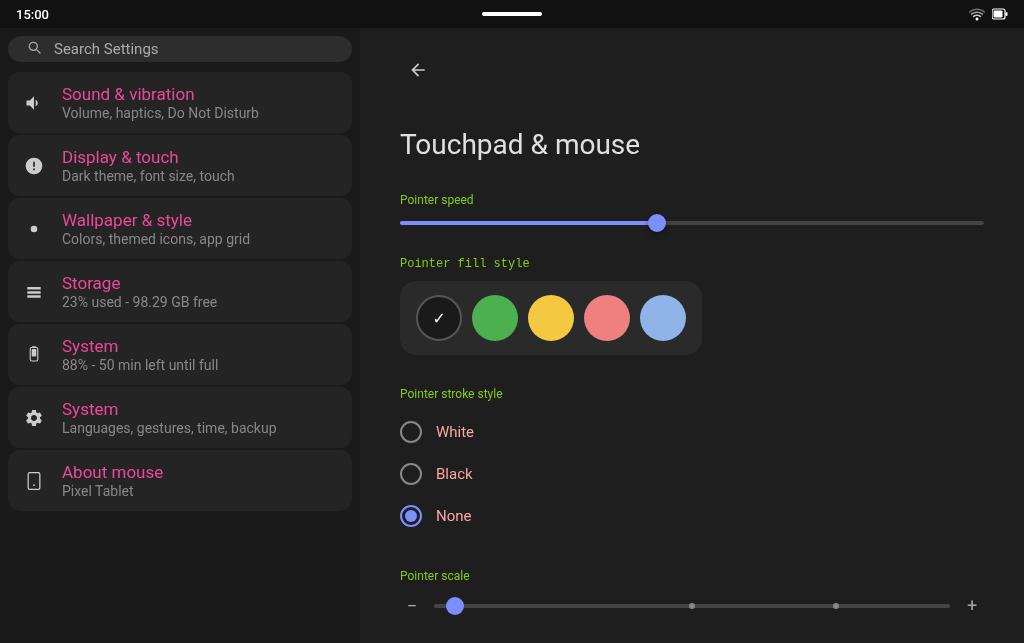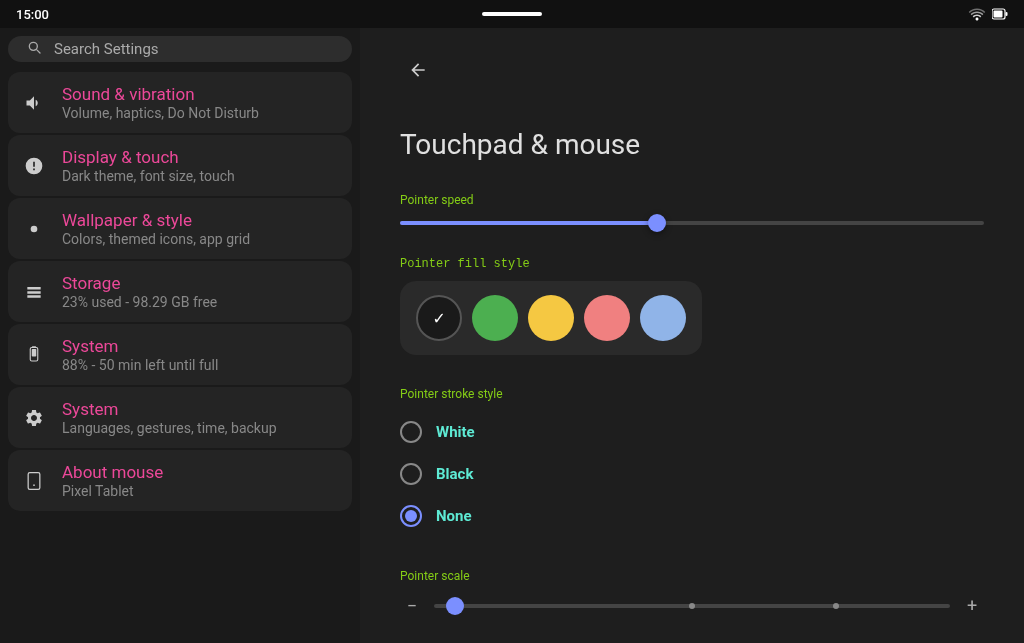--- a/index.html
+++ b/index.html
@@ -243,22 +243,21 @@
     }
     .radio-btn.selected::after {
       content: '';
       width: 12px;
       height: 12px;
       background: #7b8fff;
       border-radius: 50%;
     }
     .radio-label {
       font-size: 15px;
-      color: #5eead4;
-      font-weight: bold;
+      color: #fca5a5;
     }
 
     
     .scale-section {
       margin-bottom: 20px;
     }
     .scale-slider-row {
       display: flex;
       align-items: center;
       gap: 10px;

